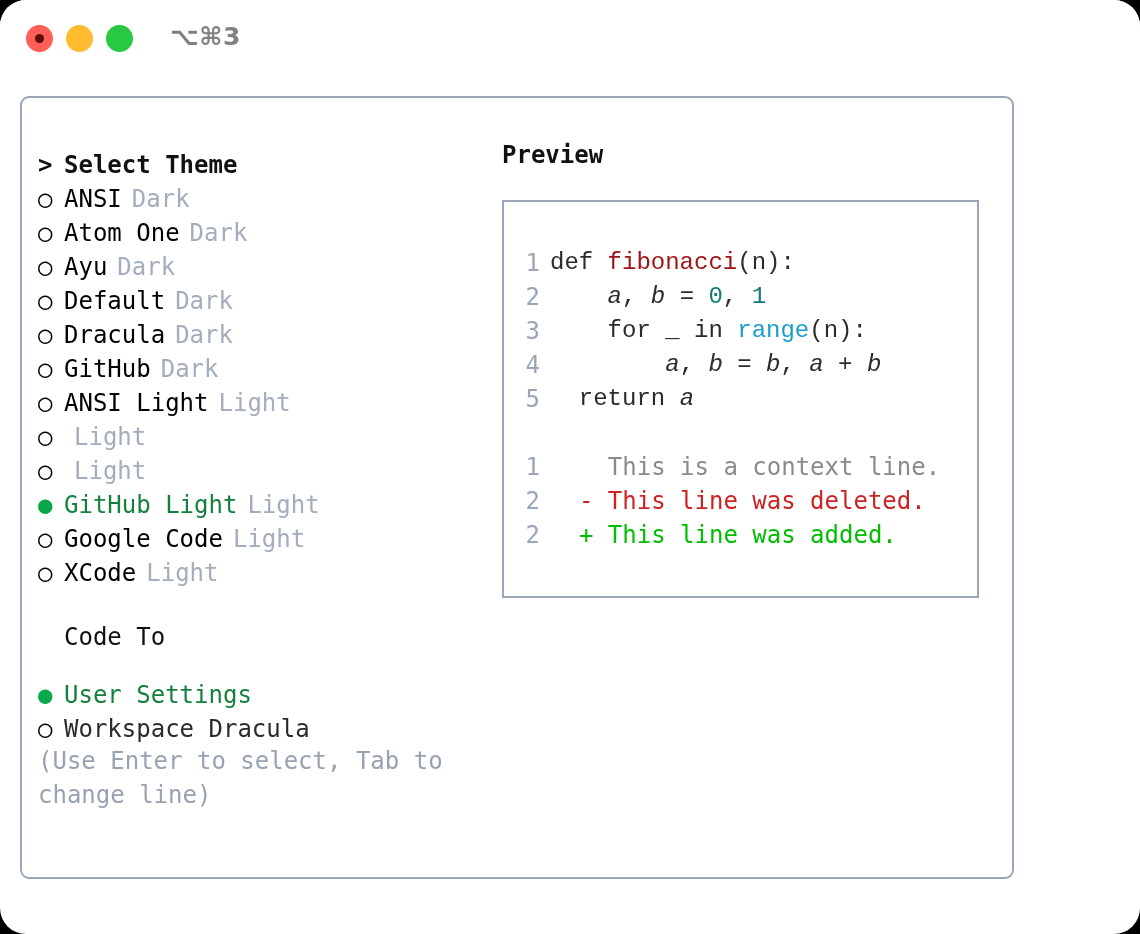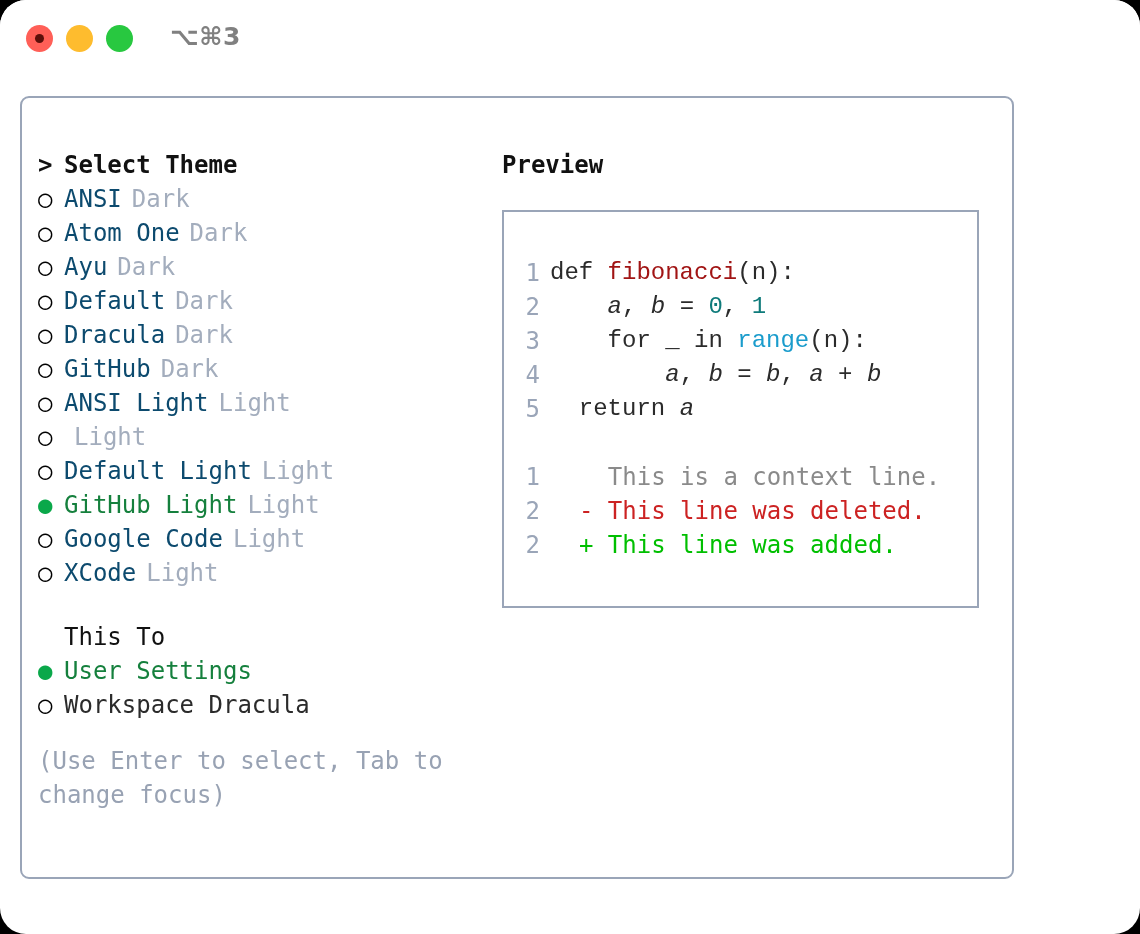--- a/index.html
+++ b/index.html
@@ -87,47 +87,47 @@
     font-size: 24px;
     line-height: 34px;
   }
 
   .section-head {
     font-weight: bold;
     color: #111111;
   }
   .section-head .marker { color: #111111; }
 
-  .theme-name { color: #0c4a6e; }
+  .theme-name { color: #000000; }
   .theme-variant { color: #a3adbd; padding-left: 10px; }
 
   .row.selected .theme-name,
   .row.selected .apply-label { color: #15803d; }
   .row.selected .marker { color: #0aa84a; }
 
   .apply-head {
     color: #111111;
     font-weight: normal;
   }
-  .apply-label { color: #2b2b2b; }
+  .apply-label { color: #2b2b2b; margin-top: 24px; }
   .spacer-md { height: 30px; }
 
   #hint {
     margin-top: 22px;
     font-size: 24px;
     line-height: 34px;
     color: #98a2b3;
     width: 410px;
     white-space: pre-wrap;
   }
 
   
   #right-col {
     position: absolute;
-    left: 480px; top: 50px;
+    left: 480px; top: 40px;
     width: 500px;
   }
   #preview-title {
     font-size: 24px;
     font-weight: bold;
     color: #111111;
     line-height: 34px;
     margin-bottom: 28px;
   }
   #preview-box {
@@ -188,38 +188,38 @@
 
       <div id="theme-rows">
           <div class="row"><span class="marker">○</span><span class="theme-name">ANSI</span><span class="theme-variant">Dark</span></div>
           <div class="row"><span class="marker">○</span><span class="theme-name">Atom One</span><span class="theme-variant">Dark</span></div>
           <div class="row"><span class="marker">○</span><span class="theme-name">Ayu</span><span class="theme-variant">Dark</span></div>
           <div class="row"><span class="marker">○</span><span class="theme-name">Default</span><span class="theme-variant">Dark</span></div>
           <div class="row"><span class="marker">○</span><span class="theme-name">Dracula</span><span class="theme-variant">Dark</span></div>
           <div class="row"><span class="marker">○</span><span class="theme-name">GitHub</span><span class="theme-variant">Dark</span></div>
           <div class="row"><span class="marker">○</span><span class="theme-name">ANSI Light</span><span class="theme-variant">Light</span></div>
           <div class="row"><span class="marker">○</span><span class="theme-variant">Light</span></div>
-          <div class="row"><span class="marker">○</span><span class="theme-name">Default Light</span><span class="theme-variant">Light</span></div>
+          <div class="row"><span class="marker">○</span><span class="theme-variant">Light</span></div>
           <div class="row selected"><span class="marker">●</span><span class="theme-name">GitHub Light</span><span class="theme-variant">Light</span></div>
           <div class="row"><span class="marker">○</span><span class="theme-name">Google Code</span><span class="theme-variant">Light</span></div>
           <div class="row"><span class="marker">○</span><span class="theme-name">XCode</span><span class="theme-variant">Light</span></div>
         </div>
 
       <div class="spacer-md"></div>
 
       <div class="row">
-        <span class="marker"> </span><span class="apply-head">This To</span>
+        <span class="marker"> </span><span class="apply-head">Code To</span>
       </div>
 
       <div id="apply-rows">
           <div class="row selected"><span class="marker">●</span><span class="apply-label">User Settings</span></div>
           <div class="row"><span class="marker">○</span><span class="apply-label">Workspace Dracula</span></div>
         </div>
 
-      <div id="hint">(Use Enter to select, Tab to change focus)</div>
+      <div id="hint">(Use Enter to select, Tab to change line)</div>
     </div>
 
     <div id="right-col">
       <div id="preview-title">Preview</div>
       <div id="preview-box">
         <div id="code-rows">
             <div class="code-line"><span class="ln">1</span><span class="code-body"><span>def </span><span class="tok-fn">fibonacci</span><span>(n):</span></span></div>
             <div class="code-line"><span class="ln">2</span><span class="code-body"><span>    </span><span class="tok-var">a</span><span>, </span><span class="tok-var">b</span><span> = </span><span class="tok-num">0</span><span>, </span><span class="tok-num">1</span></span></div>
             <div class="code-line"><span class="ln">3</span><span class="code-body"><span>    for _ in </span><span class="tok-call">range</span><span>(n):</span></span></div>
             <div class="code-line"><span class="ln">4</span><span class="code-body"><span>        </span><span class="tok-var">a</span><span>, </span><span class="tok-var">b</span><span> = </span><span class="tok-var">b</span><span>, </span><span class="tok-var">a</span><span> + </span><span class="tok-var">b</span></span></div>

